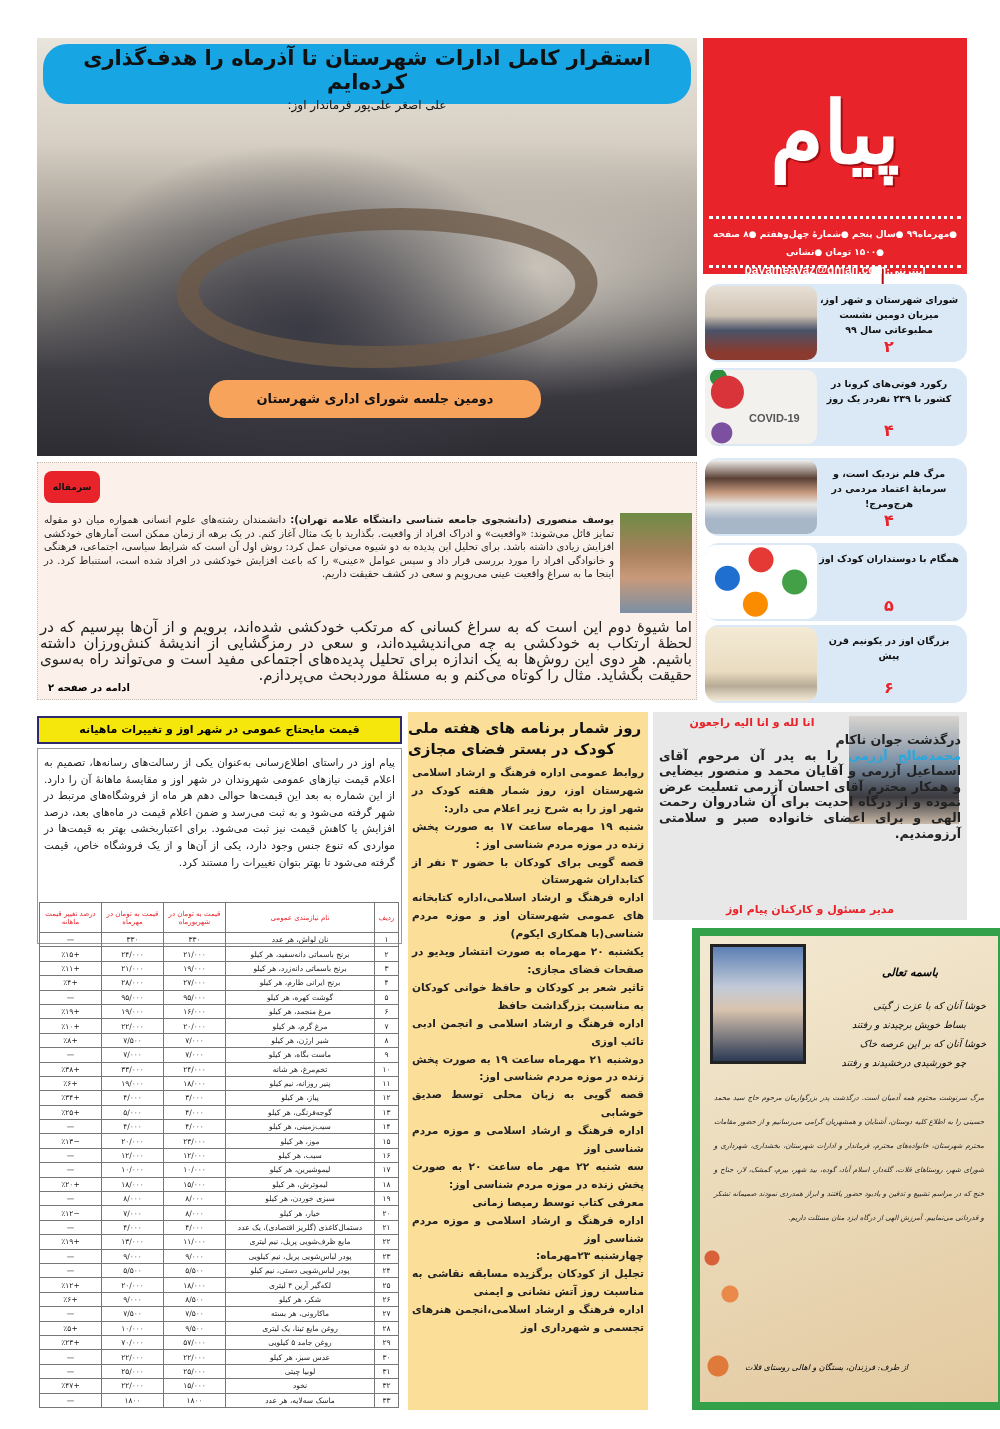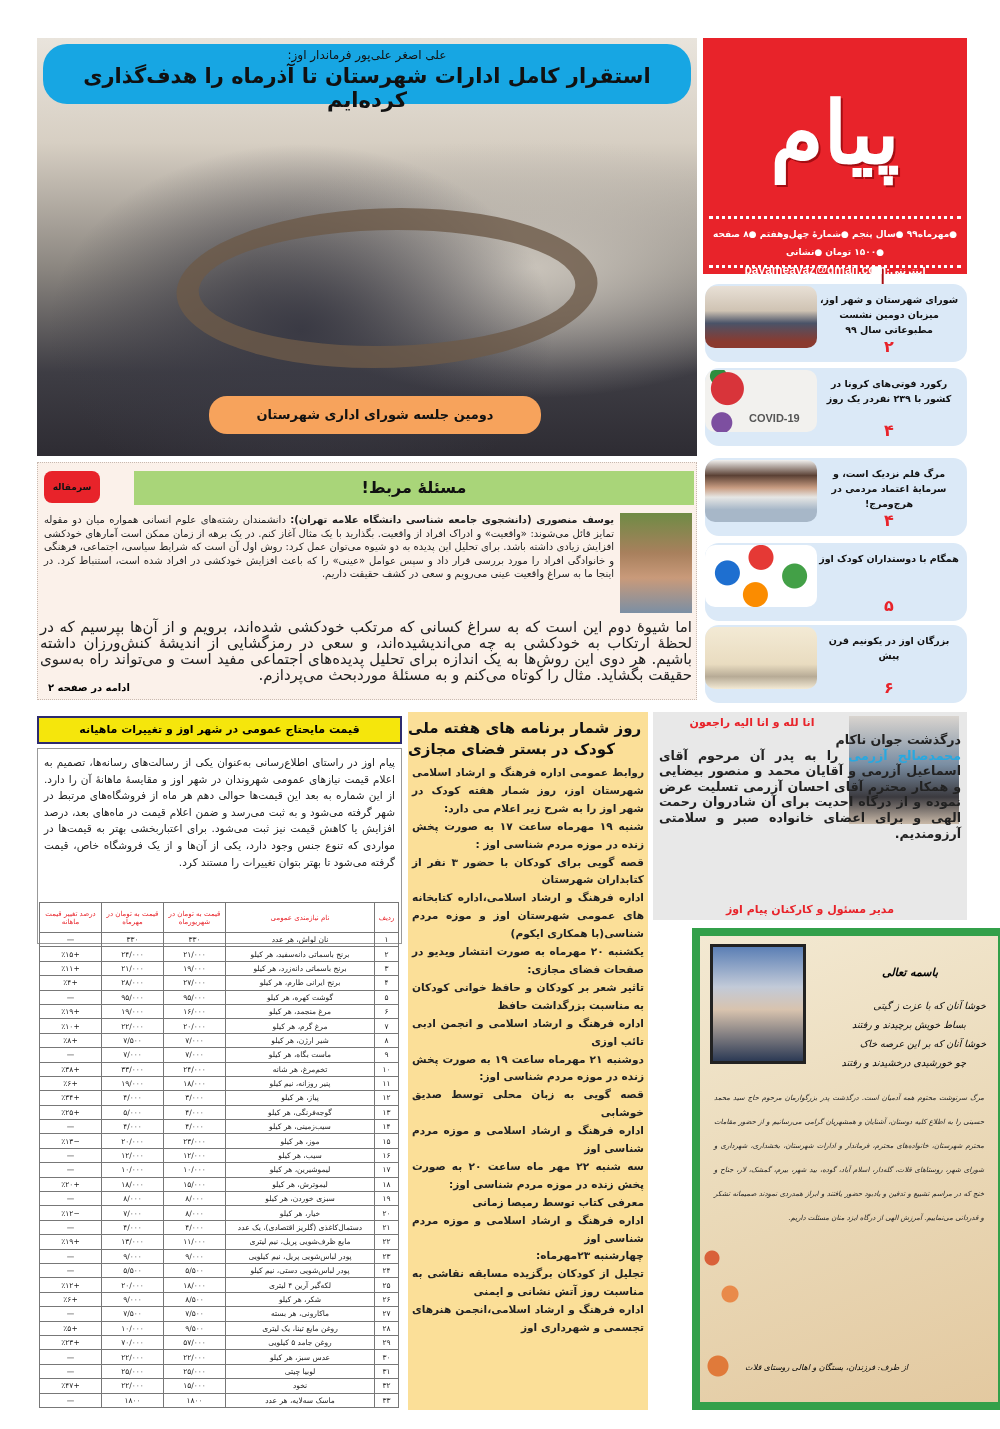--- a/index.html
+++ b/index.html
@@ -7,34 +7,34 @@
   .abs { position: absolute; }
 
   
   #masthead { left: 703px; top: 38px; width: 264px; height: 236px; background: #e8232a; }
   #logo { position: absolute; left: 0; right: 0; top: 10px; text-align: center; color: #fff; font-family: "DejaVu Serif", serif; font-weight: bold; font-size: 86px; line-height: 170px; letter-spacing: -2px; text-shadow: 2px 2px 0 #a40d12; }
   #mast-info { position: absolute; left: 6px; right: 6px; bottom: 6px; height: 52px; border-top: 3px dotted #fff; border-bottom: 3px dotted #fff; color: #fff; font-size: 9px; font-weight: bold; text-align: center; padding-top: 6px; line-height: 18px; }
   #mast-info .email { font-size: 12px; font-family: "Liberation Sans", sans-serif; }
 
   
   .side-item { position: absolute; left: 705px; width: 262px; height: 78px; background: #dbe9f7; border-radius: 14px; overflow: hidden; }
-  .side-item .thumb { position: absolute; left: 0; top: 2px; width: 112px; height: 62px; border-radius: 10px; }
+  .side-item .thumb { position: absolute; left: 0; top: 2px; width: 112px; height: 74px; border-radius: 10px; }
   .side-item .txt { position: absolute; right: 8px; top: 8px; width: 140px; font-size: 9.5px; font-weight: bold; text-align: center; line-height: 15px; color: #111; }
   .side-item .pg { position: absolute; right: 8px; width: 140px; bottom: 6px; text-align: center; font-size: 16px; font-weight: bold; color: #e8232a; }
 
   
   #main-photo { left: 37px; top: 38px; width: 660px; height: 418px; background:
     radial-gradient(ellipse at 40% 70%, #3a3a44 0%, transparent 45%),
     radial-gradient(ellipse at 75% 55%, #c9c3ba 0%, transparent 40%),
     linear-gradient(180deg, #e9e4dc 0%, #d7cfc3 25%, #8b8680 55%, #3e3d44 80%, #2e2c33 100%); overflow: hidden; }
   #main-photo .table-shape { position: absolute; left: 140px; top: 170px; width: 420px; height: 160px; border-radius: 50%; border: 22px solid #6d5a48; transform: skewX(-10deg); opacity: .8; }
   #headline-box { position: absolute; left: 6px; right: 6px; top: 6px; height: 60px; background: #17a6e3; border-radius: 24px; text-align: center; color: #111; }
   #headline-sub { font-size: 12px; padding-top: 4px; }
   #headline-main { font-size: 21px; font-weight: bold; margin-top: 2px; }
-  #photo-caption { position: absolute; left: 172px; top: 358px; width: 332px; height: 38px; background: #f7a35c; border-radius: 18px; text-align: center; font-size: 13px; font-weight: bold; line-height: 38px; color: #111; }
+  #photo-caption { position: absolute; left: 172px; top: 342px; width: 332px; height: 38px; background: #f7a35c; border-radius: 18px; text-align: center; font-size: 13px; font-weight: bold; line-height: 38px; color: #111; }
 
   
   #editorial { left: 37px; top: 462px; width: 660px; height: 238px; background: #fbf1ea; border: 1px dotted #c8b9b0; }
   #ed-title { position: absolute; right: 2px; top: 8px; width: 560px; height: 34px; background: #a9d579; text-align: center; font-size: 16px; font-weight: bold; line-height: 34px; color: #111; }
   #ed-badge { position: absolute; left: 6px; top: 8px; width: 56px; height: 32px; background: #e8232a; border-radius: 8px; color: #111; font-size: 9px; font-weight: bold; text-align: center; line-height: 32px; }
   #ed-photo { position: absolute; right: 4px; top: 50px; width: 72px; height: 100px; background: linear-gradient(180deg,#6f8b45 0%,#a8805d 40%,#c99a7a 65%,#7b8fa4 100%); }
   #ed-body { position: absolute; right: 82px; left: 6px; top: 50px; font-size: 10px; line-height: 13.6px; text-align: justify; color: #222; }
   #ed-body2 { position: absolute; right: 4px; left: 2px; top: 156px; font-size: 15px; line-height: 16px; text-align: justify; color: #222; }
   #ed-body b { font-weight: bold; }
   #ed-continue { position: absolute; left: 10px; bottom: 6px; font-size: 10px; font-weight: bold; }
@@ -107,28 +107,27 @@
 </div>
 <div class="side-item" style="top:625px">
   <div class="thumb" style="background:linear-gradient(180deg,#f3ead5 0%,#e9dcc0 60%,#b7ab96 80%,#f3ead5 100%);"></div>
   <div class="txt">بزرگان اوز در یکونیم قرن پیش</div>
   <div class="pg">۶</div>
 </div>
 
 <div id="main-photo" class="abs">
   <div class="table-shape"></div>
   <div id="headline-box">
+    <div id="headline-main">استقرار کامل ادارات شهرستان تا آذرماه را هدف‌گذاری کرده‌ایم</div>
     <div id="headline-sub">علی اصغر علی‌پور فرماندار اوز:</div>
-    <div id="headline-main">استقرار کامل ادارات شهرستان تا آذرماه را هدف‌گذاری کرده‌ایم</div>
   </div>
   <div id="photo-caption">دومین جلسه شورای اداری شهرستان</div>
 </div>
 
 <div id="editorial" class="abs">
-  <div id="ed-title">مسئلهٔ مربط!</div>
   <div id="ed-badge">سرمقاله</div>
   <div id="ed-photo"></div>
   <div id="ed-body"><b>یوسف منصوری (دانشجوی جامعه شناسی دانشگاه علامه تهران):</b> <span>دانشمندان رشته‌های علوم انسانی همواره میان دو مقوله تمایز قائل می‌شوند: «واقعیت» و ادراک افراد از واقعیت. بگذارید با یک مثال آغاز کنم. در یک برهه از زمان ممکن است آمارهای خودکشی افزایش زیادی داشته باشد. برای تحلیل این پدیده به دو شیوه می‌توان عمل کرد: روش اول آن است که شرایط سیاسی، اجتماعی، فرهنگی و خانوادگی افراد را مورد بررسی قرار داد و سپس عوامل «عینی» را که باعث افزایش خودکشی در افراد شده است، استنباط کرد. در اینجا ما به سراغ واقعیت عینی می‌رویم و سعی در کشف حقیقت داریم.</span></div>
   <div id="ed-body2">اما شیوهٔ دوم این است که به سراغ کسانی که مرتکب خودکشی شده‌اند، برویم و از آن‌ها بپرسیم که در لحظهٔ ارتکاب به خودکشی به چه می‌اندیشیده‌اند، و سعی در رمزگشایی از اندیشهٔ کنش‌ورزان داشته باشیم. هر دوی این روش‌ها به یک اندازه برای تحلیل پدیده‌های اجتماعی مفید است و می‌تواند راه به‌سوی حقیقت بگشاید. مثال را کوتاه می‌کنم و به مسئلهٔ موردبحث می‌پردازم.</div>
   <div id="ed-continue">ادامه در صفحه ۲</div>
 </div>
 
 <div id="price" class="abs">
   <div id="price-title">قیمت مایحتاج عمومی در شهر اوز و تغییرات ماهیانه</div>
   <div id="price-intro">پیام اوز در راستای اطلاع‌رسانی به‌عنوان یکی از رسالت‌های رسانه‌ها، تصمیم به اعلام قیمت نیازهای عمومی شهروندان در شهر اوز و مقایسهٔ ماهانهٔ آن را دارد. از این شماره به بعد این قیمت‌ها حوالی دهم هر ماه از فروشگاه‌های مرتبط در شهر گرفته می‌شود و به ثبت می‌رسد و ضمن اعلام قیمت در ماه‌های بعد، درصد افزایش یا کاهش قیمت نیز ثبت می‌شود. برای اعتباربخشی بهتر به قیمت‌ها در مواردی که تنوع جنس وجود دارد، یکی از آن‌ها و از یک فروشگاه خاص، قیمت گرفته می‌شود تا بهتر بتوان تغییرات را مستند کرد.</div>

